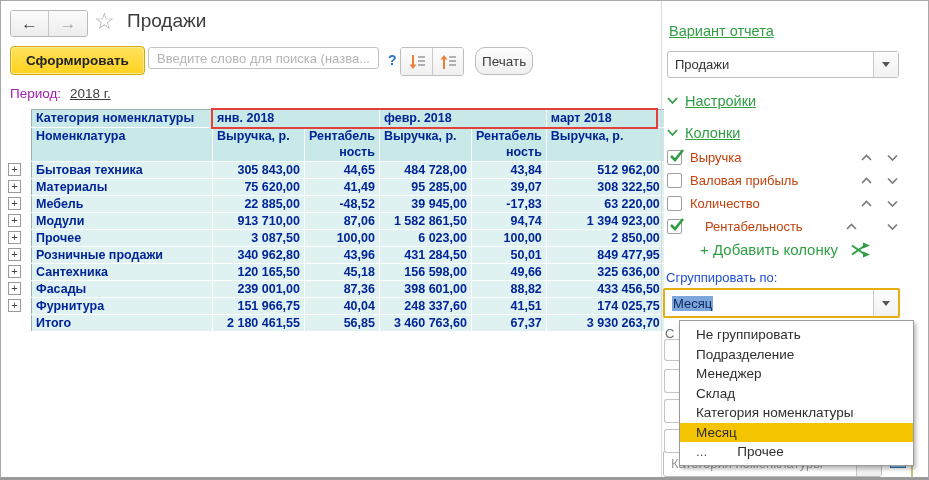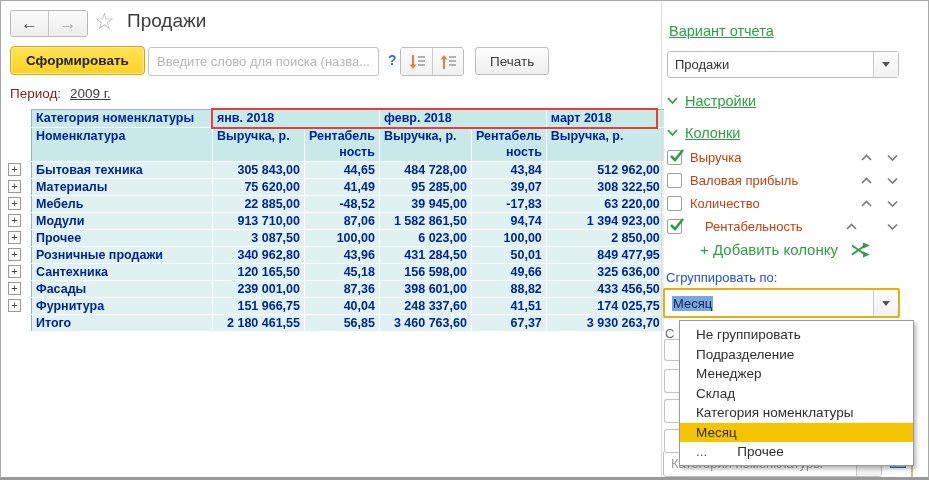--- a/index.html
+++ b/index.html
@@ -14,33 +14,33 @@
   .navgroup { position:absolute; left:9px; top:9px; display:flex; border:1px solid #b8b8b8; border-radius:3px; background:#f2f2f2; overflow:hidden; }
   .navbtn { width:38px; height:25px; display:flex; align-items:center; justify-content:center; font-size:17px; font-weight:bold; cursor:pointer; background:linear-gradient(#fbfbfb,#ededed); }
   .navbtn.back { color:#4b4b4b; border-right:1px solid #c6c6c6; }
   .navbtn.fwd  { color:#a8a8a8; }
   .star { position:absolute; left:93px; top:7px; font-size:23px; color:#aeaeae; }
   .page-title { position:absolute; left:126px; top:9px; font-size:19px; color:#3c3c3c; }
 
   .gen-btn { position:absolute; left:9px; top:45px; height:29px; padding:0 15px;
     background:linear-gradient(#ffe15c,#ffd21e); border:1px solid #d8ab00; border-radius:4px;
     font-size:13.5px; font-weight:bold; color:#222; box-shadow:0 0 0 1px #f6e8a0 inset; cursor:pointer; }
-  .search-box { position:absolute; left:147px; top:46px; width:231px; height:29px;
+  .search-box { position:absolute; left:147px; top:46px; width:231px; height:22px;
     border:1px solid #c2c2c2; border-radius:3px; font-size:13px; padding:0 8px; color:#333;
     font-family:"Liberation Sans", sans-serif; }
   .search-box::placeholder { color:#b4b4b4; }
   .help { position:absolute; left:387px; top:51px; color:#2a71c7; font-weight:bold; font-size:14px; }
   .sortgroup { position:absolute; left:399px; top:46px; display:flex; border:1px solid #bdbdbd; border-radius:3px; background:#fff; overflow:hidden; }
   .sortbtn { width:31px; height:27px; display:flex; align-items:center; justify-content:center; background:linear-gradient(#fdfdfd,#f0f0f0); cursor:pointer; }
   .sortbtn + .sortbtn { border-left:1px solid #c9c9c9; }
-  .print-btn { position:absolute; left:474px; top:46px; height:28px; padding:0 14px;
-    background:linear-gradient(#fdfdfd,#efefef); border:1px solid #bdbdbd; border-radius:3px;
+  .print-btn { position:absolute; left:474px; top:46px; height:28px; padding:0 6px;
+    background:linear-gradient(#fdfdfd,#efefef); border:1px solid #bdbdbd; border-radius:10px;
     font-size:13.5px; color:#3d3d3d; cursor:pointer; }
   .period { position:absolute; left:9px; top:85px; font-size:13.5px; }
-  .period .plabel { color:#7f1d1d; }
+  .period .plabel { color:#a21caf; }
   .period .pvalue { color:#3c3c3c; text-decoration:underline; cursor:pointer; margin-left:5px; }
 
   
   .rtable { position:absolute; left:30px; top:108px; border-collapse:collapse; table-layout:fixed;
     border:1px solid #9fb2b2; }
   .rtable td, .rtable th { font-size:12.5px; font-weight:bold; color:var(--navy);
     border-right:1px solid #fff; border-bottom:1px solid #fff; padding:0 4px; white-space:nowrap; overflow:hidden; }
   .rtable thead th { background:var(--hdr-bg); text-align:left; vertical-align:top; padding-top:1px; }
   .rtable thead tr.h1 th { height:18px; }
   .rtable thead tr.h2 th { height:34px; }
@@ -124,21 +124,21 @@
         <line x1="11" y1="5" x2="18" y2="5" stroke="#9a9a9a" stroke-width="1.6"></line>
         <line x1="11" y1="9" x2="18" y2="9" stroke="#9a9a9a" stroke-width="1.6"></line>
         <line x1="11" y1="13" x2="18" y2="13" stroke="#9a9a9a" stroke-width="1.6"></line>
       </svg>
     </div>
   </div>
   <button class="print-btn">Печать</button>
 
   <div class="period">
     <span class="plabel">Период:</span>
-    <span class="pvalue">2009 г.</span>
+    <span class="pvalue">2018 г.</span>
   </div>
 
   <table class="rtable">
     <colgroup>
       <col style="width:181px">
         <col style="width:92px">
         <col style="width:71px">
       <col style="width:92px">
         <col style="width:72px">
         <col style="width:118px">

